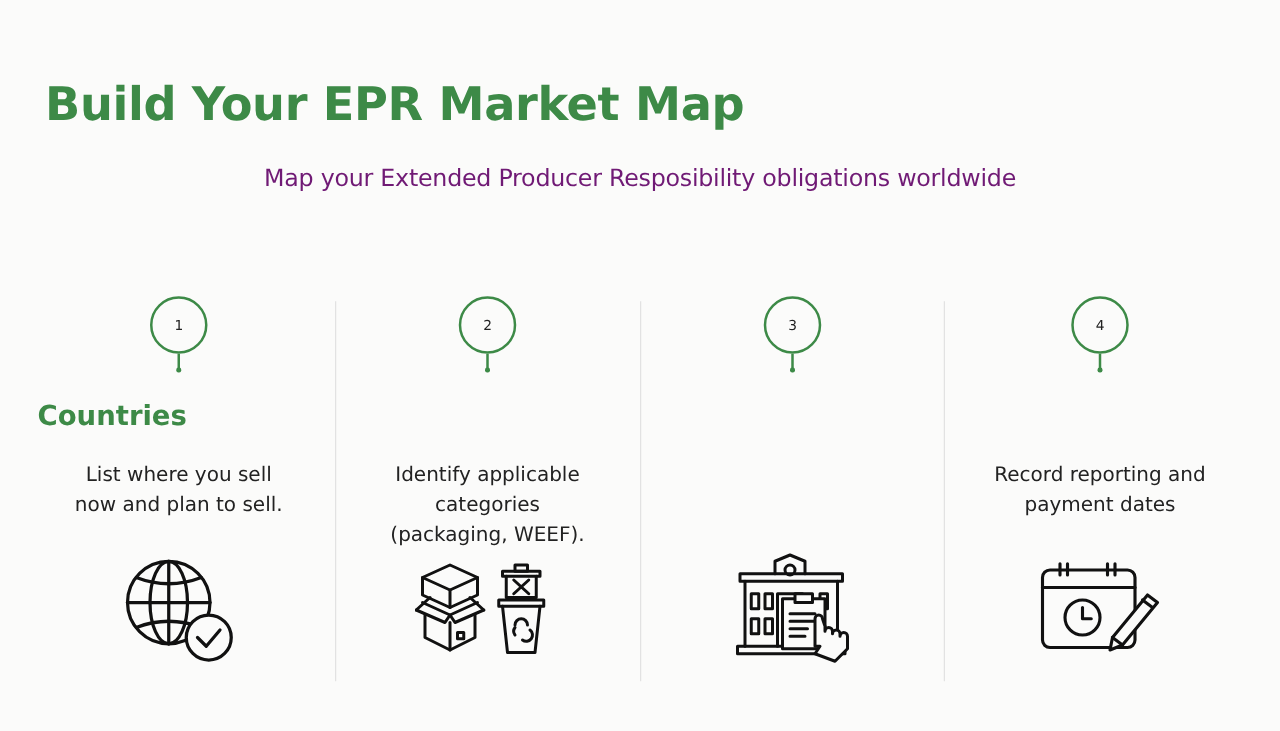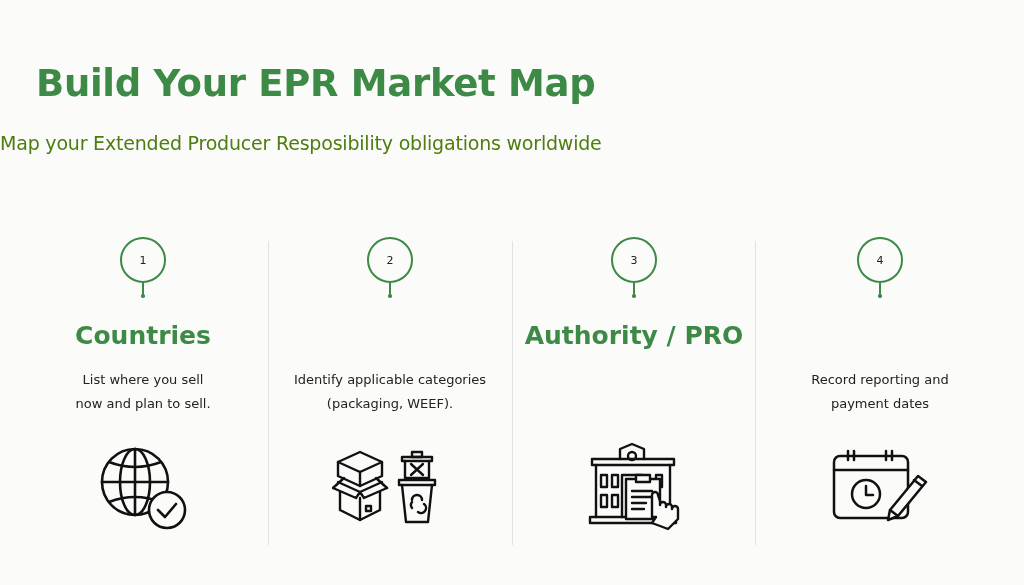--- a/index.html
+++ b/index.html
@@ -13,21 +13,22 @@
   .title {
     position: absolute; left: 0; top: 62px; width: 976px;
     text-align: left;
     font-size: 37px; font-weight: bold;
     color: #3d8a47;
     letter-spacing: -0.3px;
     margin-left: 36px;
   }
   .subtitle {
     position: absolute; left: 0; top: 132px; width: 1024px;
-    font-size: 19px; color: #4d7c0f;
+    text-align: center;
+    font-size: 19px; color: #701a75;
     letter-spacing: -0.2px;
   }
   .divider {
     position: absolute; top: 241px; width: 1px; height: 304px;
     background: #e2e2e2;
   }
   .step {
     position: absolute; top: 236px; height: 310px;
   }
   .badge-wrap {
@@ -44,25 +45,25 @@
   .stem {
     position: absolute; left: 22px; top: 47px; width: 1.5px; height: 12px;
     background: #3d8a47;
   }
   .stem-dot {
     position: absolute; left: 21px; top: 58px; width: 3.5px; height: 3.5px;
     border-radius: 50%; background: #3d8a47;
   }
   .step-title {
     position: absolute; top: 85px; left: 0; width: 100%;
-    text-align: center; font-size: 25px; font-weight: bold; color: #3d8a47;
+    text-align: left; font-size: 22px; font-weight: bold; color: #3d8a47;
   }
   .step-desc {
     position: absolute; top: 132px; left: 0; width: 100%;
-    text-align: center; font-size: 13px; line-height: 24px; color: #222;
+    text-align: center; font-size: 16px; line-height: 24px; color: #222;
     white-space: pre-line;
   }
   .step-icon {
     position: absolute; top: 206px; left: 50%; transform: translateX(-50%);
   }
   svg { display: block; }
 </style>
 </head>
 <body>
 
@@ -128,21 +129,20 @@
     </svg>
   </div>
 </div>
 
 <div class="step" style="left:515px;width:238px">
   <div class="badge-wrap">
     <div class="badge">3</div>
     <div class="stem"></div>
     <div class="stem-dot"></div>
   </div>
-  <div class="step-title">Authority / PRO</div>
   <div class="step-icon" style="top:205px">
     <svg width="96" height="90" viewBox="0 0 96 90" fill="none" stroke="#111" stroke-width="2.4" stroke-linejoin="round" stroke-linecap="round">
 
       <path d="M34 18 L34 8 L46 3 L58 8 L58 18"></path>
       <circle cx="46" cy="15" r="4"></circle>
       <rect x="6" y="18" width="82" height="6"></rect>
       <path d="M10 24 L10 76 M84 24 L84 76"></path>
       <rect x="4" y="76" width="86" height="6"></rect>
       <rect x="15" y="34" width="6" height="12"></rect>
       <rect x="15" y="54" width="6" height="12"></rect>

